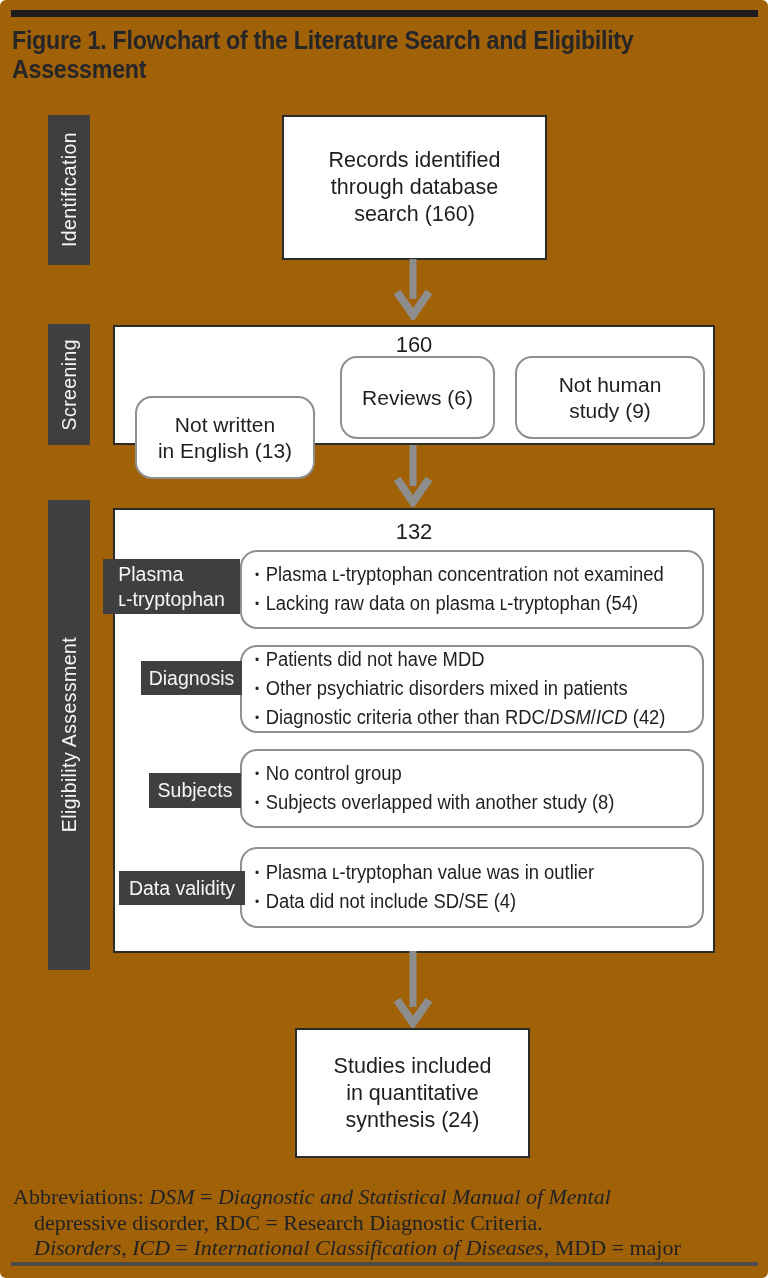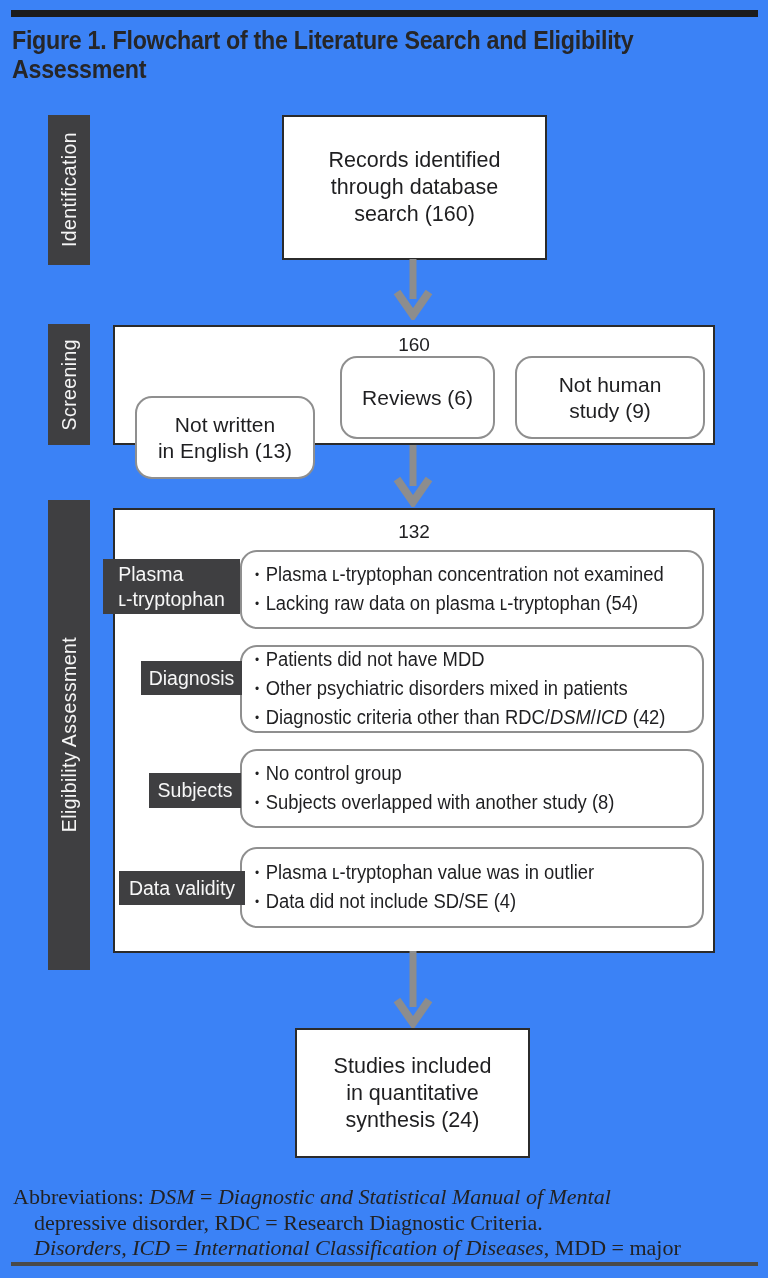--- a/index.html
+++ b/index.html
@@ -5,21 +5,21 @@
   :root{
     --label-bg:#3f3f41;
     --arrow:#8d8d8d;
     --border-dark:#2b2b2b;
     --border-light:#8f8f8f;
     --ink:#1f1f21;
   }
   *{box-sizing:border-box; margin:0; padding:0;}
   html,body{background:#ffffff;}
   body{font-family:"Liberation Sans","DejaVu Sans",sans-serif; color:var(--ink);}
-  #page{position:relative; width:768px; height:1278px; background:#3b82f6; overflow:hidden;}
+  #page{position:relative; width:768px; height:1278px; background:#a16207; overflow:hidden;border-radius:6px;}
 
   .rule{position:absolute; left:11px; width:747px;}
   .rule.top{top:10px; height:7px; background:#1c1c1c;}
   .rule.bottom{top:1262px; height:4px; background:#4a4a4a;}
 
   .figure-title{
     position:absolute; left:12px; top:26px; width:800px;
     font-weight:bold; font-size:25px; line-height:28.5px; letter-spacing:-0.3px;
     color:#262628; white-space:pre-line;
     transform:scaleX(0.93); transform-origin:0 0;
@@ -48,21 +48,21 @@
   .included{left:295px; top:1028px; width:235px; height:130px;}
 
   .groupbox{
     position:absolute; left:113px; width:602px;
     background:#ffffff; border:2px solid var(--border-dark);
   }
   .groupbox.screeningbox{top:325px; height:120px;}
   .groupbox.eligibilitybox{top:508px; height:445px;}
   .count{
     position:absolute; left:0; width:100%; text-align:center;
-    font-size:19px; line-height:24px;
+    font-size:22px; line-height:24px;
   }
   .screeningbox .count{top:6px;}
   .eligibilitybox .count{top:10px;}
 
   .roundbox{
     position:absolute; background:#ffffff;
     border:2px solid var(--border-light); border-radius:17px;
     z-index:1;
   }
   .excl{

